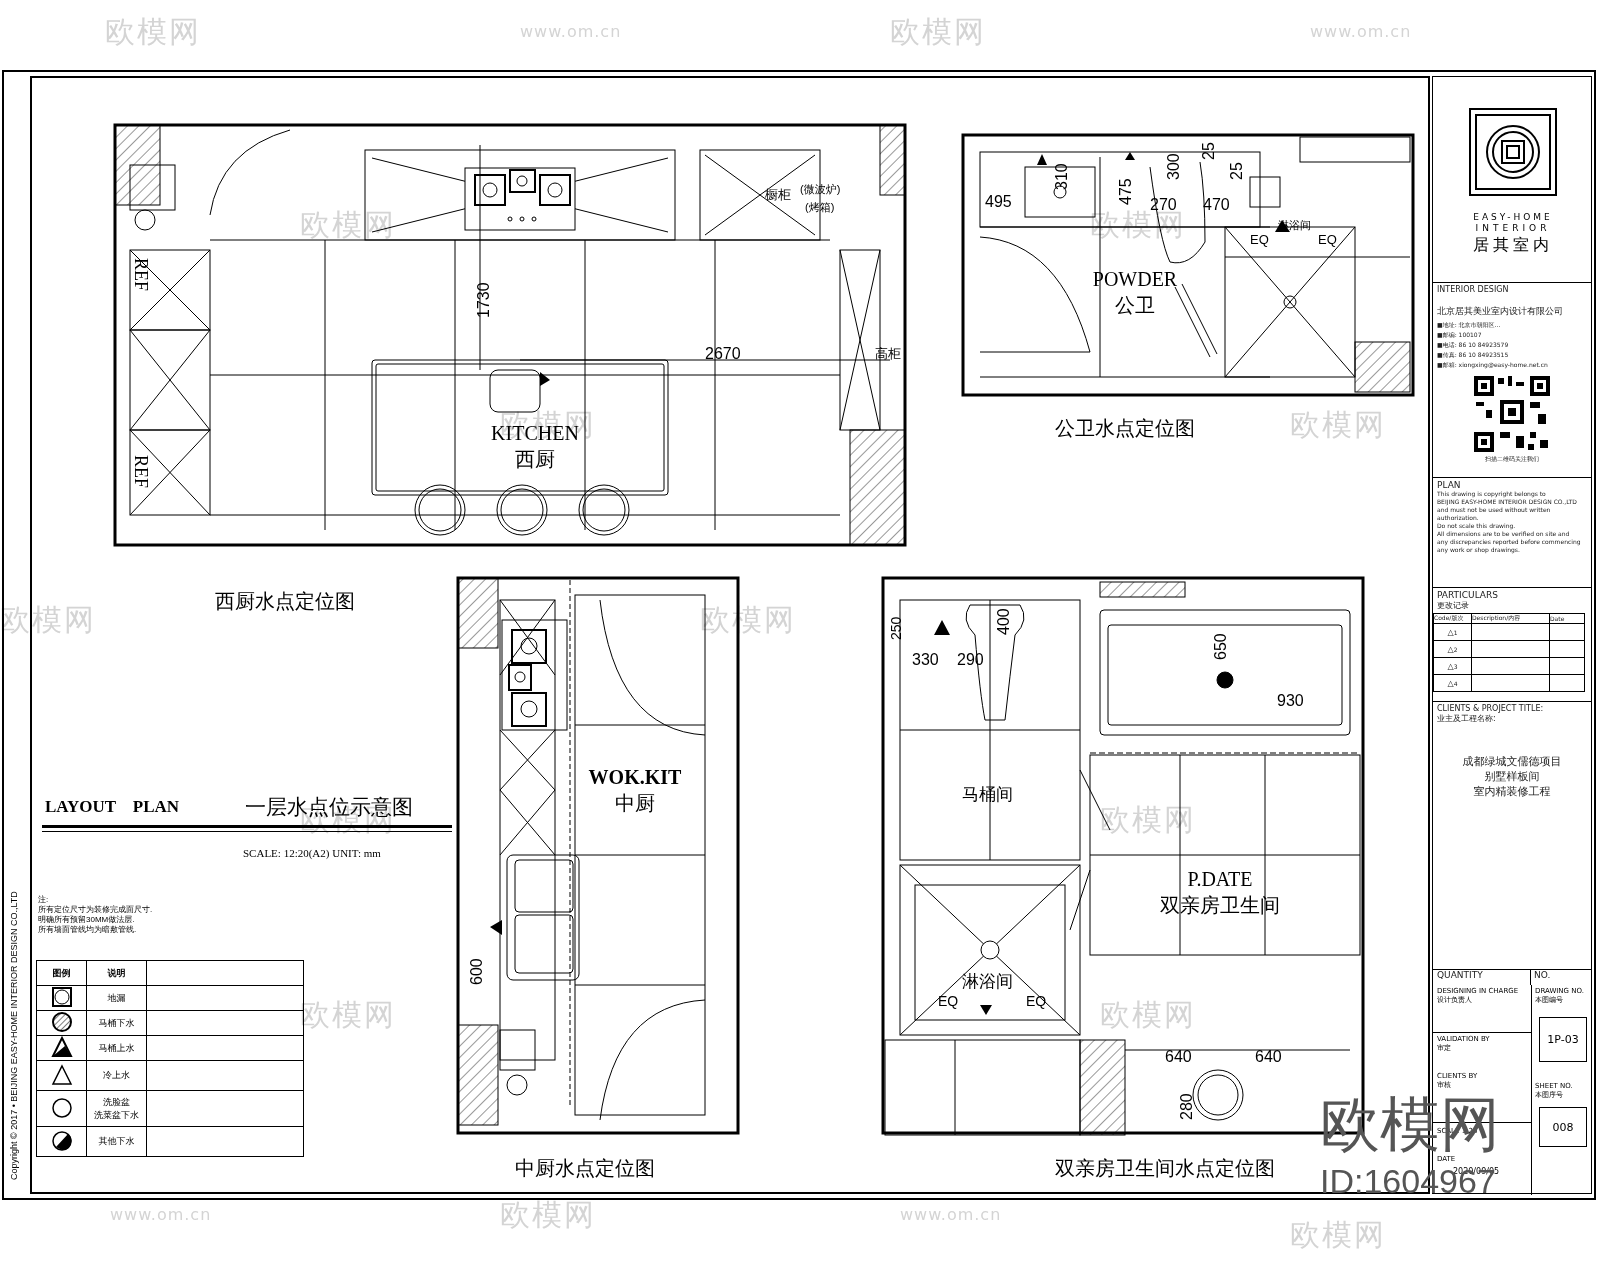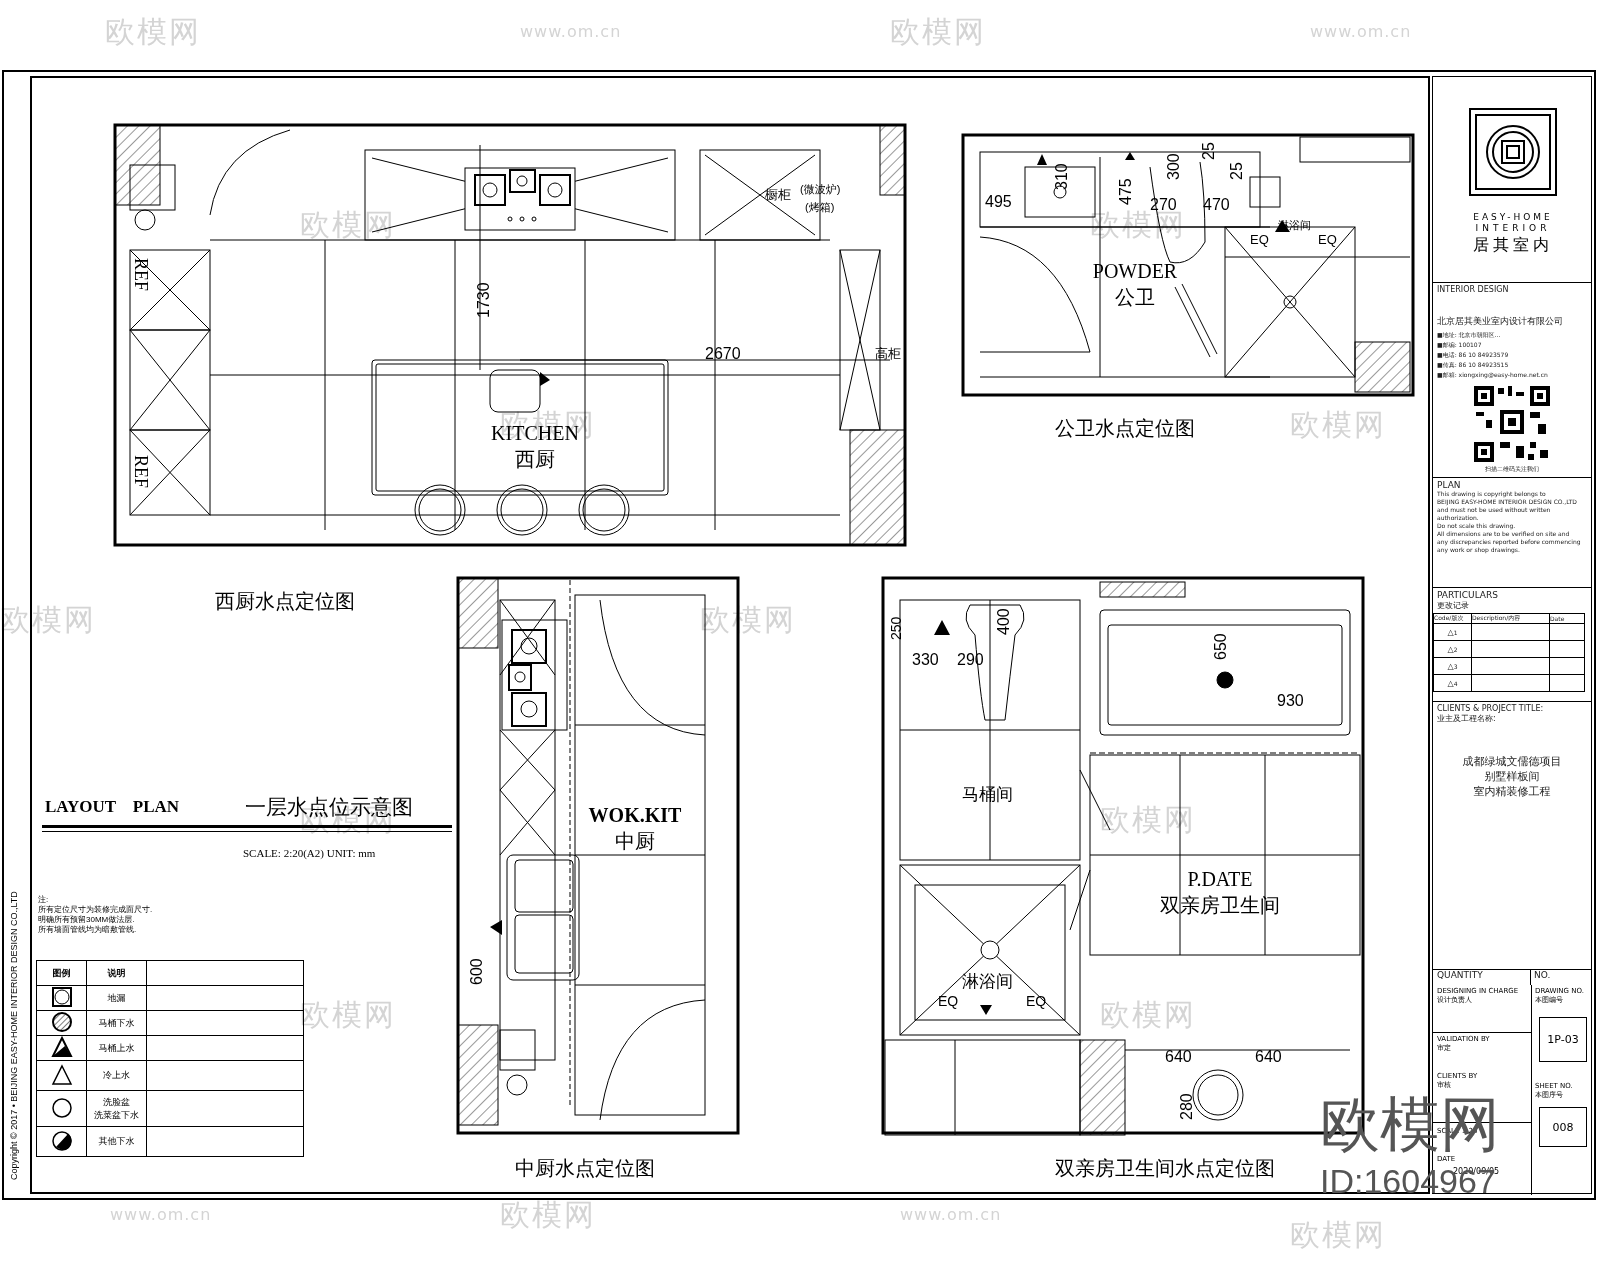--- a/index.html
+++ b/index.html
@@ -165,31 +165,31 @@
 <div class="dim" style="left:1053px;top:190px;transform:rotate(-90deg);transform-origin:0 0">310</div>
 <div class="dim" style="left:1117px;top:205px;transform:rotate(-90deg);transform-origin:0 0">475</div>
 <div class="dim" style="left:1165px;top:180px;transform:rotate(-90deg);transform-origin:0 0">300</div>
 <div class="dim" style="left:1200px;top:160px;transform:rotate(-90deg);transform-origin:0 0">25</div>
 <div class="dim" style="left:1228px;top:180px;transform:rotate(-90deg);transform-origin:0 0">25</div>
 <div class="dim" style="left:1150px;top:196px">270</div>
 <div class="dim" style="left:1203px;top:196px">470</div>
 <div class="dim" style="left:1250px;top:232px;font-size:13px">EQ</div>
 <div class="dim" style="left:1318px;top:232px;font-size:13px">EQ</div>
 <div class="abs cjk" style="left:1278px;top:218px;font-size:11px">淋浴间</div>
-<div class="room-label" style="left:1070px;top:258px;width:130px">
+<div class="room-label" style="left:1070px;top:266px;width:130px">
   <div class="serif">POWDER</div>
   <div class="cjk">公卫</div>
 </div>
 <div class="plan-title cjk" style="left:1055px;top:415px">公卫水点定位图</div>
 
 <div class="abs serif" style="left:45px;top:797px;font-size:17px;font-weight:bold;white-space:pre">LAYOUT    PLAN</div>
 <div class="abs cjk" style="left:245px;top:793px;font-size:21px">一层水点位示意图</div>
 <div class="abs" style="left:42px;top:825px;width:410px;height:0;border-top:3px solid #000"></div>
 <div class="abs" style="left:42px;top:831px;width:410px;height:0;border-top:1px solid #000"></div>
-<div class="abs serif" style="left:243px;top:847px;font-size:11px">SCALE: 2:20(A2) UNIT: mm</div>
+<div class="abs serif" style="left:243px;top:847px;font-size:11px">SCALE: 12:20(A2) UNIT: mm</div>
 
 <div class="abs cjk small" style="left:38px;top:895px">
   <div>注:</div>
   <div>所有定位尺寸为装修完成面尺寸.</div>
   <div>明确所有预留30MM做法层.</div>
   <div>所有墙面管线均为暗敷管线.</div>
 </div>
 
 <table class="legend">
   <tbody>
@@ -280,21 +280,21 @@
     <line x1="120" y1="280" x2="250" y2="280"></line>
     <line x1="120" y1="410" x2="250" y2="410"></line>
     <path d="M145 25 Q160 155 250 160"></path>
     <path d="M145 545 Q160 430 250 425"></path>
     <rect x="45" y="455" width="35" height="40"></rect>
     <circle cx="62" cy="510" r="10"></circle>
   </g>
   <polygon points="47,345 47,360 35,352" fill="#000"></polygon>
 </svg>
 <div class="dim" style="left:468px;top:985px;transform:rotate(-90deg);transform-origin:0 0">600</div>
-<div class="room-label" style="left:575px;top:802px;width:120px">
+<div class="room-label" style="left:575px;top:764px;width:120px">
   <div class="serif" style="font-weight:bold">WOK.KIT</div>
   <div class="cjk">中厨</div>
 </div>
 <div class="plan-title cjk" style="left:515px;top:1155px">中厨水点定位图</div>
 
 <svg class="abs" style="left:880px;top:575px" width="490" height="565">
   <g fill="none" stroke="#000" stroke-width="1">
     <rect x="3" y="3" width="480" height="555" stroke-width="3"></rect>
     <rect x="220" y="7" width="85" height="15" fill="url(#hatch)"></rect>
     <rect x="20" y="25" width="180" height="260"></rect>
@@ -355,21 +355,21 @@
       <rect x="34" y="34" width="22" height="22"></rect>
       <rect x="39" y="39" width="12" height="12"></rect>
     </g>
   </svg>
   <div class="abs" style="left:30px;top:135px;width:100px;text-align:center;font-size:9px;letter-spacing:3px">EASY-HOME</div>
   <div class="abs" style="left:30px;top:146px;width:100px;text-align:center;font-size:9px;letter-spacing:4px">INTERIOR</div>
   <div class="abs cjk" style="left:30px;top:158px;width:100px;text-align:center;font-size:16px;letter-spacing:4px">居其室内</div>
 
   <div class="tbrow" style="top:205px;height:270px">
     <div style="font-size:8px">INTERIOR DESIGN</div>
-    <div style="font-size:9px;margin-top:21px;white-space:nowrap">北京居其美业室内设计有限公司</div>
+    <div style="font-size:9px;margin-top:11px;white-space:nowrap">北京居其美业室内设计有限公司</div>
     <div class="small" style="font-size:6px;margin-top:2px">■地址: 北京市朝阳区...</div>
     <div class="small" style="font-size:6px">■邮编: 100107</div>
     <div class="small" style="font-size:6px">■电话: 86 10 84923579</div>
     <div class="small" style="font-size:6px">■传真: 86 10 84923515</div>
     <div class="small" style="font-size:6px">■邮箱: xiongxing@easy-home.net.cn</div>
     <svg style="margin:4px 0 0 35px;display:block" width="80" height="80">
       <rect x="0" y="0" width="80" height="80" fill="#fff"></rect>
       <g fill="#000">
         <rect x="2" y="2" width="20" height="20"></rect>
           <rect x="6" y="6" width="12" height="12" fill="#fff"></rect>

